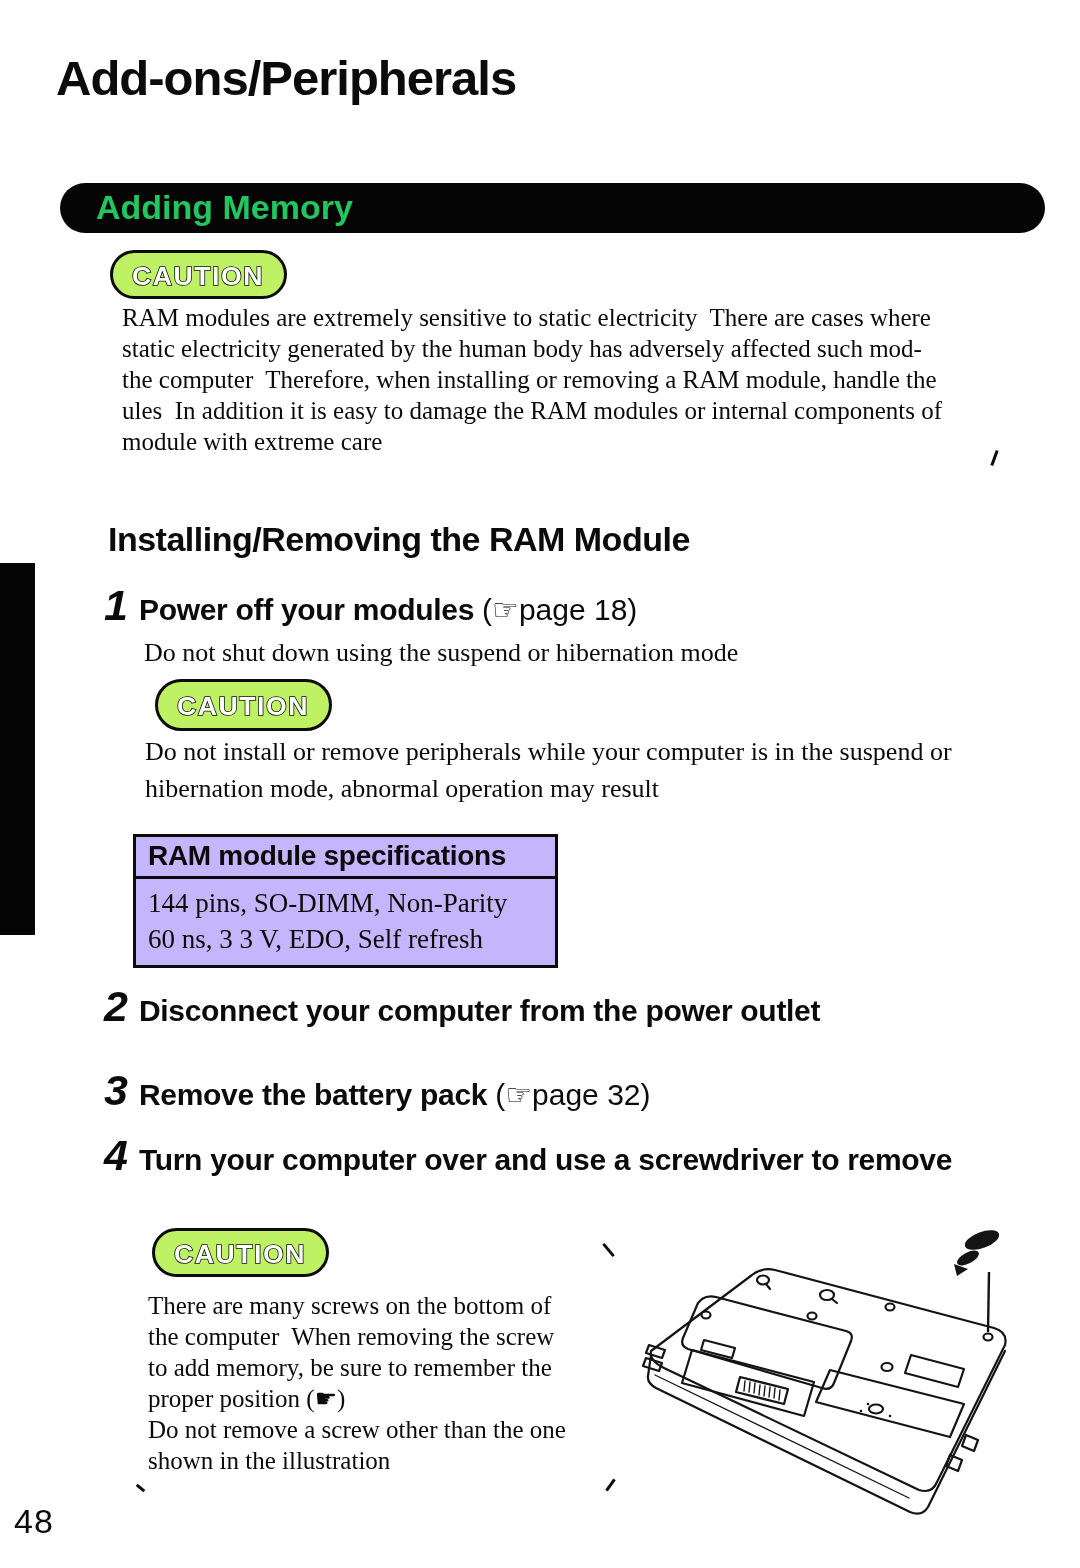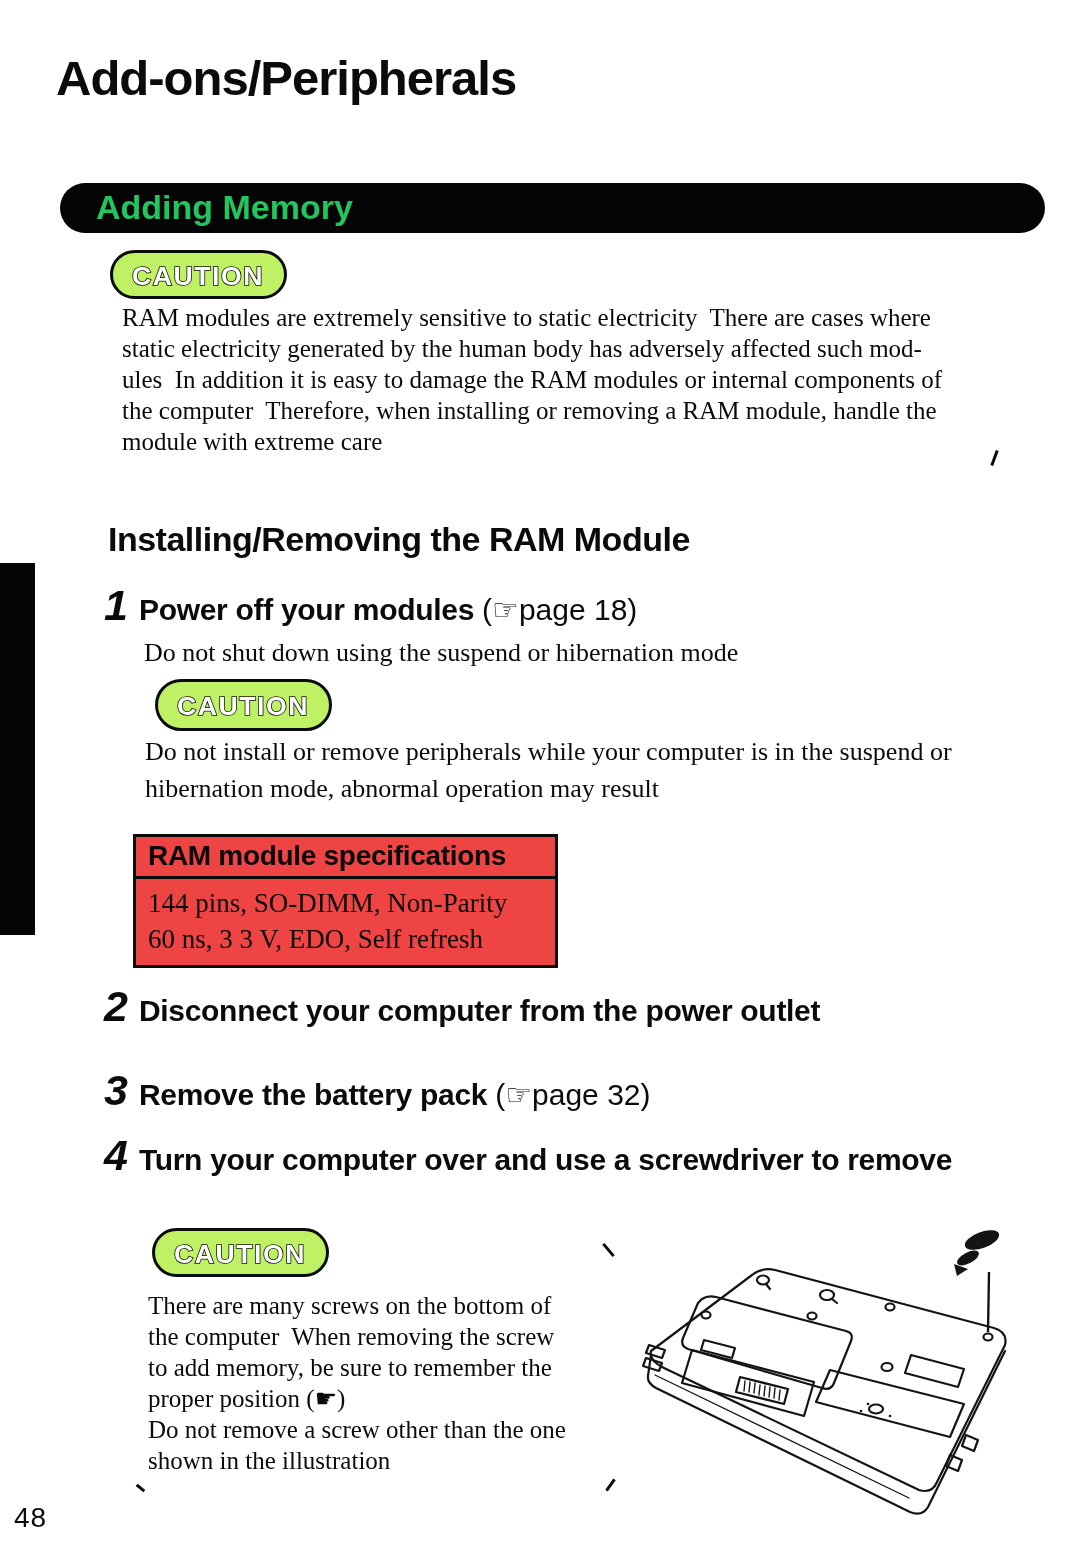--- a/index.html
+++ b/index.html
@@ -43,31 +43,31 @@
   .step-heading { font-size:30px; font-weight:bold; letter-spacing:-0.3px; }
   .step-ref { font-size:30px; font-weight:normal; margin-left:8px; }
   .step-heading-lines { display:flex; flex-direction:column; }
   .step-heading-lines .step-heading { line-height:45px; }
 
   .step-note { left:144px; top:638px; font-size:26px; }
   .para-suspend { left:145px; top:733px; font-size:26px; line-height:37px; }
 
   .spec-table {
     left:133px; top:834px; width:425px; box-sizing:border-box;
-    border:3px solid #0b0b0b; background:#ef4444;
+    border:3px solid #0b0b0b; background:#c4b5fd;
   }
   .spec-table-header {
     font-size:28px; font-weight:bold; padding:3px 12px 4px 12px;
     border-bottom:3px solid #0b0b0b; letter-spacing:-0.3px;
   }
   .spec-table-body { padding:6px 12px 8px 12px; font-size:27px; line-height:36px; }
 
   .para-screws { left:148px; top:1290px; font-size:25px; line-height:31px; }
 
-  .page-number { left:14px; top:1502px; font-size:28px; letter-spacing:1px; }
+  .page-number { left:14px; top:1502px; font-size:34px; letter-spacing:1px; }
 
   .side-tab { left:0; top:563px; width:35px; height:372px; background:#050505; }
 
   .mark { position:absolute; width:0; border-left:3px solid #0b0b0b; }
 
   .laptop-wrap { left:618px; top:1225px; width:460px; height:300px; }
 </style>
 </head>
 <body>
 
@@ -81,22 +81,22 @@
 
   <div class="caution-badge" style="left:110px; top:250px;">
     <svg viewBox="0 0 160 36" width="158" height="36">
       <text x="79" y="28" text-anchor="middle" class="caution-text">CAUTION</text>
     </svg>
   </div>
 
   <div class="abs serif para-static">
     <div class="tline">RAM modules are extremely sensitive to static electricity  There are cases where</div>
     <div class="tline">static electricity generated by the human body has adversely affected such mod-</div>
+    <div class="tline">the computer  Therefore, when installing or removing a RAM module, handle the</div>
     <div class="tline">ules  In addition it is easy to damage the RAM modules or internal components of</div>
-    <div class="tline">the computer  Therefore, when installing or removing a RAM module, handle the</div>
     <div class="tline">module with extreme care</div>
   </div>
 
   <div class="abs section-heading">Installing/Removing the RAM Module</div>
 
   <div class="step" style="left:104px; top:581px;">
     <span class="step-num">1</span>
     <span class="step-heading">Power off your modules</span>
     <span class="step-ref">(☞page 18)</span>
   </div>

